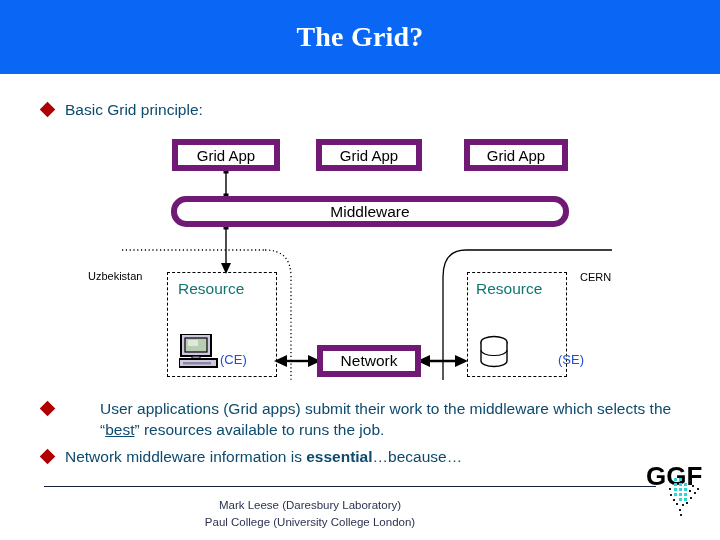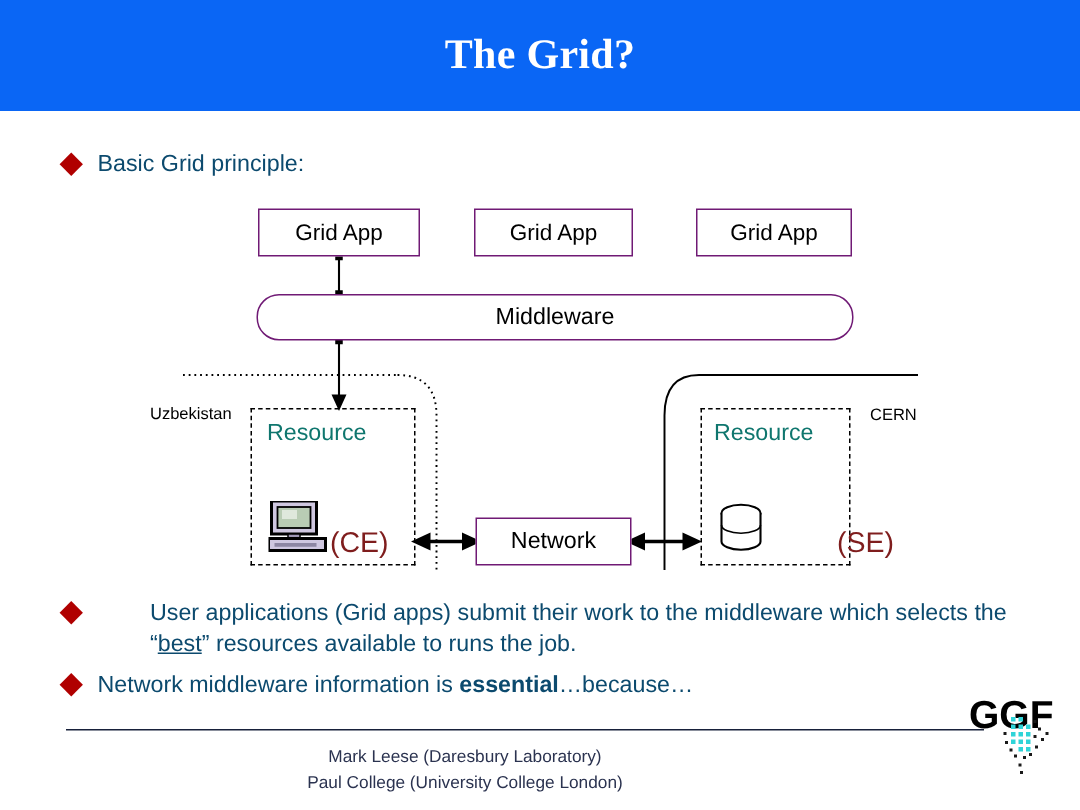--- a/index.html
+++ b/index.html
@@ -78,21 +78,21 @@
   #diagram {
     position: absolute;
     left: 0; top: 0;
     width: 720px;
     height: 540px;
     pointer-events: none;
   }
 
   .box {
     position: absolute;
-    border: 1px solid #701a75;
+    border: 6px solid #701a75;
     background: #ffffff;
     display: flex;
     align-items: center;
     justify-content: center;
     font-size: 15px;
     color: #000000;
     box-sizing: border-box;
   }
 
   #app1 { left: 172px; top: 139px; width: 108px; height: 32px; }
@@ -128,27 +128,27 @@
   }
   #res-label-left  { left: 178px; top: 280px; }
   #res-label-right { left: 476px; top: 280px; }
 
   .site-label {
     position: absolute;
     font-size: 11px;
     color: #000000;
     white-space: nowrap;
   }
-  #site-uzbekistan { left: 88px; top: 270px; margin-left: 12px; }
+  #site-uzbekistan { left: 88px; top: 270px; }
   #site-cern       { left: 580px; top: 271px; }
 
   .paren-label {
     position: absolute;
-    font-size: 19px;
-    color: #7f1d1d;
+    font-size: 13px;
+    color: #1d4ed8;
     white-space: nowrap;
   }
   #ce-label { left: 220px; top: 352px; }
   #se-label { left: 518px; top: 352px; margin-left: 40px; }
 
   
   #ce-icon {
     position: absolute;
     left: 179px; top: 334px;
     width: 40px; height: 34px;

